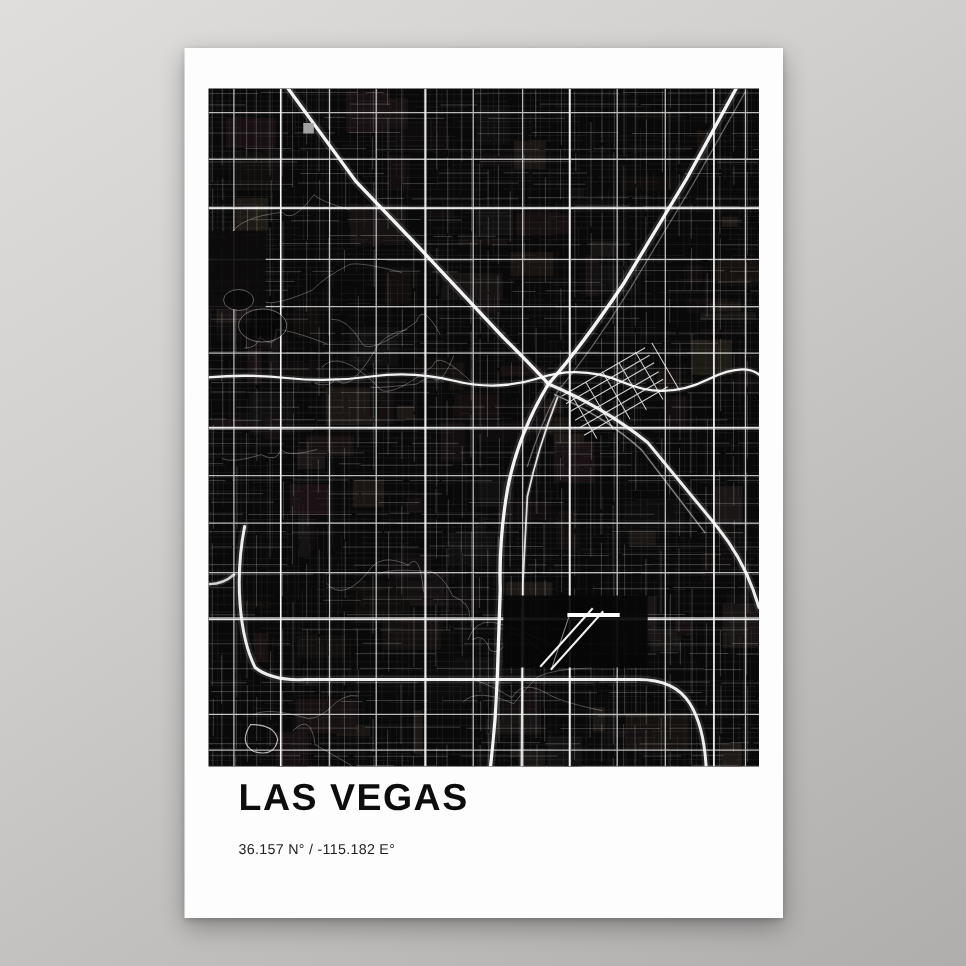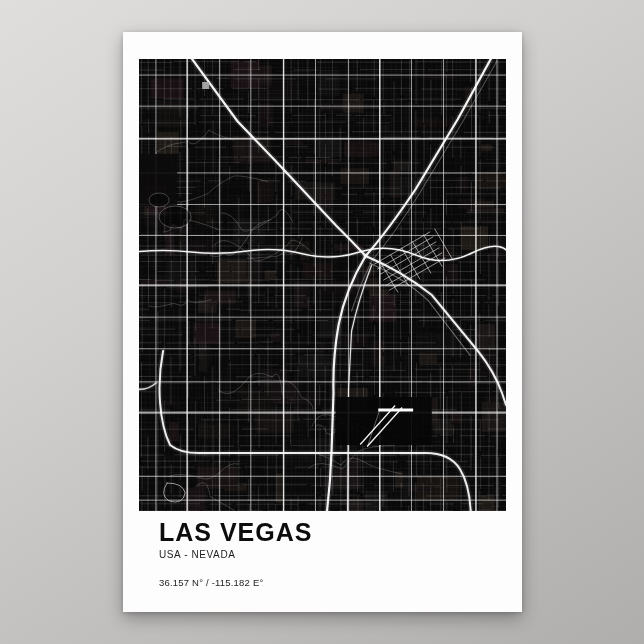--- a/index.html
+++ b/index.html
@@ -203,17 +203,16 @@
           <path d="M228,387 L262,349" fill="none" stroke="#ffffff" stroke-width="1.3" opacity="0.95" stroke-linecap="square"></path>
           <path d="M240,351 L228,387" fill="none" stroke="#ffffff" stroke-width="0.6" opacity="0.6" stroke-linecap="square"></path>
           <rect x="63" y="23" width="7" height="7" fill="#aaaaaa" opacity="0.95"></rect>
           <ellipse cx="36" cy="158" rx="16" ry="11" fill="#050505" stroke="#ffffff" stroke-width="0.5" opacity="0.5"></ellipse>
           <ellipse cx="20" cy="141" rx="10" ry="7" fill="#050505" stroke="#ffffff" stroke-width="0.5" opacity="0.45"></ellipse>
           <path d="M28,424 Q20,436 30,442 Q44,446 46,434 Q44,424 28,424" fill="none" stroke="#ffffff" stroke-width="0.8" opacity="0.7" stroke-linecap="square"></path>
         </svg>
     </div>
     <div class="caption">
       <h1 class="title">LAS VEGAS</h1>
-      <p class="subtitle">USA - NEVADA</p>
       <p class="coords">36.157 N° / -115.182 E°</p>
     </div>
   </div>
 </div>
 
 </body></html>

